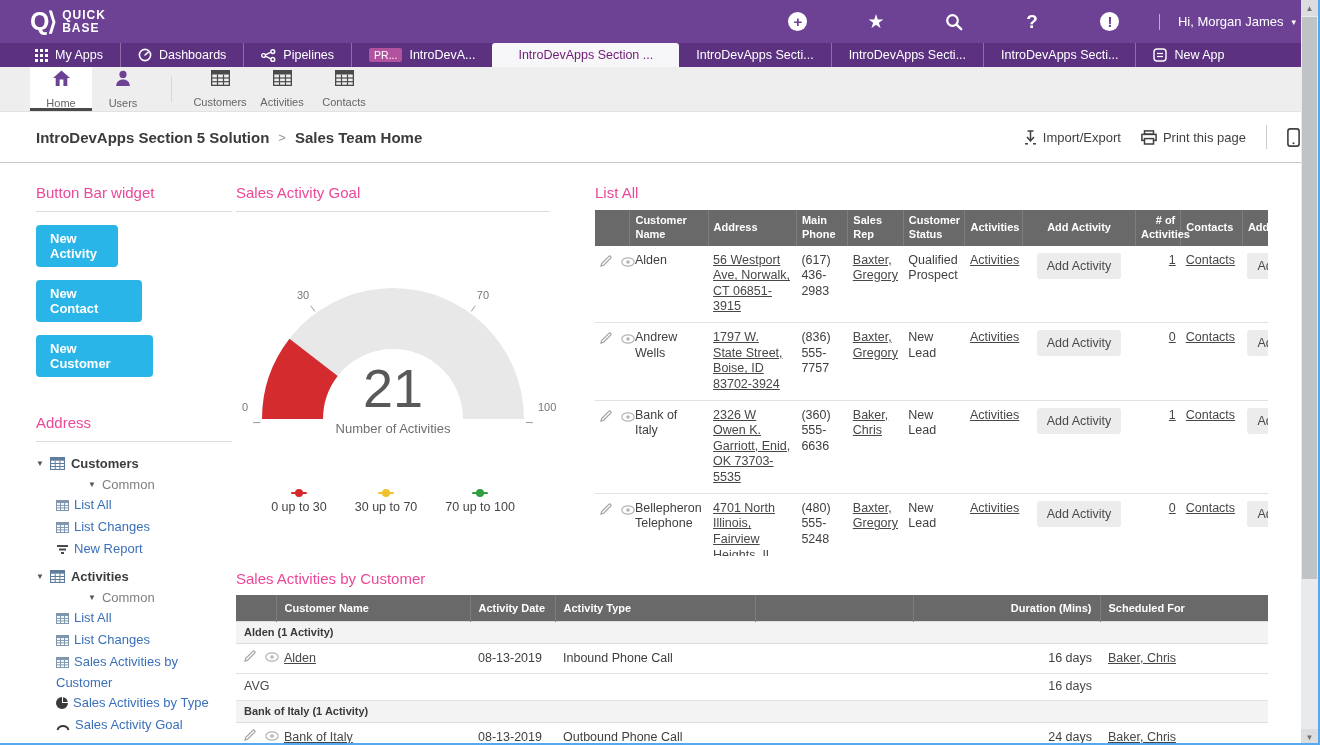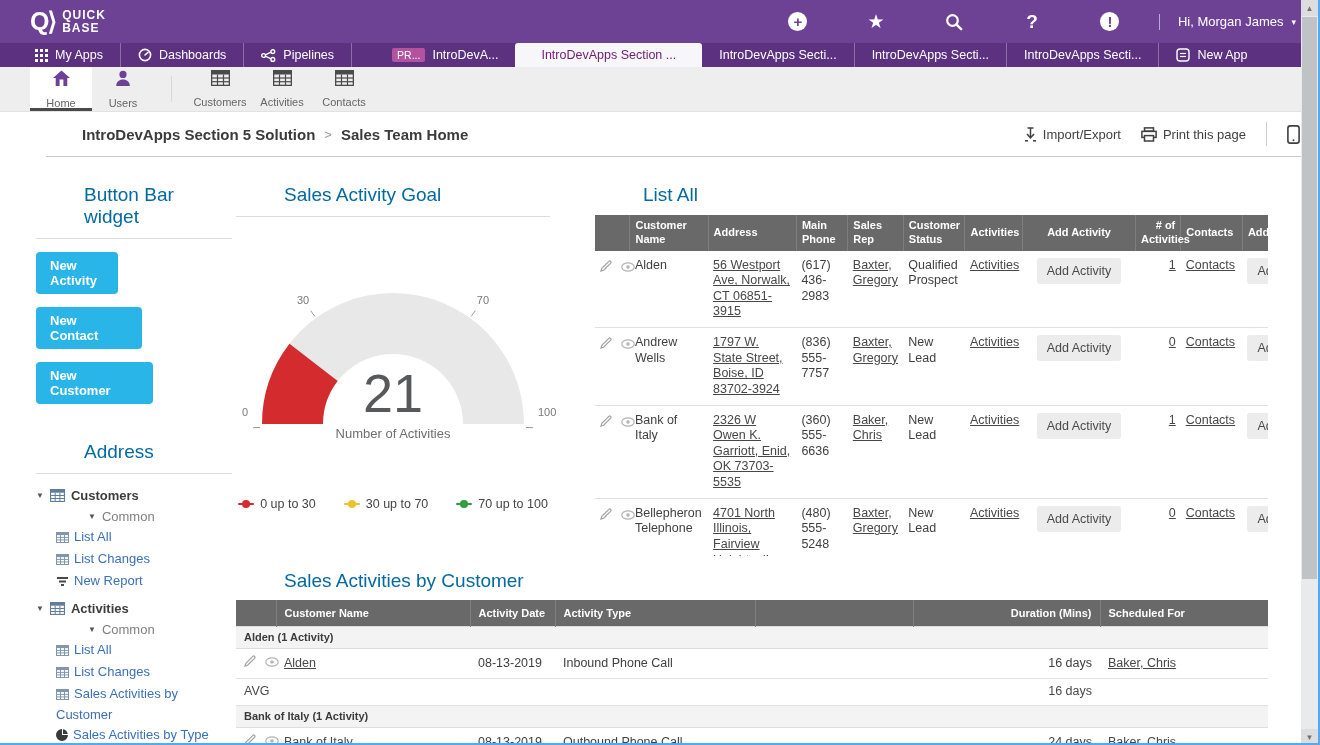--- a/index.html
+++ b/index.html
@@ -27,56 +27,56 @@
   .tb-divider { width:1px; height:16px; background:rgba(255,255,255,.55); margin:0 4px 0 10px; }
   .greeting { color:#fff; font-size:13px; display:flex; align-items:center; gap:8px; margin-left:14px; white-space:nowrap; }
   .caret { font-size:9px; }
   
   .tabbar { height:24px; background:#5b3180; display:flex; align-items:stretch; padding-left:18px; position:relative; z-index:4;}
   .tab { display:flex; align-items:center; gap:7px; padding:0 17px; font-size:12.5px; color:#fff;
     border-left:1px solid rgba(255,255,255,.3); white-space:nowrap; cursor:default; }
   .tab.first { border-left:none; }
   .tab.active { background:#f7f6f8; color:#701a75; border-left:none; border-radius:3px 3px 0 0; padding:4px 26px; }
   .tab.after-active { border-left:none; }
-  .pr-badge { background:#b3539f; color:#fff; font-size:10.5px; padding:1px 5px; border-radius:2px;margin-left:23px; }
+  .pr-badge { background:#b3539f; color:#fff; font-size:10.5px; padding:1px 5px; border-radius:2px; }
   .tab svg { flex:none; }
   
   .navrow { height:45px; background:#efeeef; border-bottom:1px solid #e2e2e2; display:flex; align-items:stretch; padding-left:30px; }
   .navitem { width:62px; display:flex; flex-direction:column; align-items:center; justify-content:center; gap:10px;
     font-size:11px; color:#666; }
   .navitem.active { background:#fff; box-shadow:inset 0 -3px 0 #4a4a4a; }
   .nav-divider { width:1px; background:#d8d8d8; margin:9px 17px; }
   
-  .crumbrow { height:45px; background:#fff; border-bottom:1px solid #c9c9c9; display:flex; align-items:center;
-    padding:0 20px 0 36px;margin-left:46px; }
+  .crumbrow { height:51px; background:#fff; border-bottom:1px solid #c9c9c9; display:flex; align-items:center;
+    padding:0 20px 0 36px; }
   .crumb-app,.crumb-page { font-size:15px; font-weight:bold; color:#3b3b3b; }
   .crumb-sep { color:#999; margin:0 9px; font-size:13px; }
   .crumb-actions { margin-left:auto; display:flex; align-items:center; gap:20px; font-size:13px; color:#3f3f3f; }
   .crumb-action { display:flex; align-items:center; gap:6px; cursor:default; }
   .crumb-vdiv { width:1px; height:24px; background:#ccc; }
   
-  .widget-title { font-size:19px; color:#0369a1;margin-left:48px; }
+  .widget-title { font-size:15px; color:#ec4899; }
   .w-hr { border:none; border-top:1px solid #ddd; margin-top:10px; }
   .sidebar { position:absolute; left:36px; top:184px; width:196px; }
   .cy-btn { display:inline-block; background:#29b5e8; color:#fff; border:none; border-radius:4px;
     font-family:inherit; font-size:13px; font-weight:bold; padding:6px 14px; margin-top:13px; cursor:pointer; }
   .cy-btn-row { display:block; }
   .reports-title { margin-top:37px; }
   .tree { margin-top:12px; font-size:13px; }
   .tree-group { display:flex; align-items:center; gap:6px; font-weight:bold; color:#3c3c3c; margin-top:7px; line-height:19px; }
   .tree-caret { font-size:8px; color:#555; }
   .tree-common { display:flex; align-items:center; gap:6px; color:#808080; margin:2px 0 1px 52px; line-height:19px; }
   .tree-link { margin-left:20px; line-height:19px; margin-top:1px; color:#3a70b9; }
   .tree-link a { color:#3a70b9; text-decoration:none; }
   .tree-link .ticon { display:inline-block; vertical-align:-2px; margin-right:5px; }
   
   .gauge-widget { position:absolute; left:236px; top:184px; width:314px; }
   #gauge-svg { display:block; margin:62px 0 0 -10px; overflow:visible; }
   .gauge-legend { display:flex; justify-content:center; gap:28px; margin-top:58px; font-size:12.5px; color:#454545; }
-  .gl-item { display:flex; align-items:center; gap:6px; white-space:nowrap; }
+  .gl-item { display:flex; align-items:center; gap:6px; white-space:nowrap;flex-direction:column; }
   .lline { width:16px; height:2px; display:inline-flex; align-items:center; justify-content:center; border-radius:1px; }
   .ldot { width:8px; height:8px; border-radius:50%; flex:none; }
   
   .listall { position:absolute; left:595px; top:184px; width:673px; height:372px; overflow:hidden; }
   .bycust { position:absolute; left:236px; top:570px; width:1032px; height:175px; overflow:hidden; }
   table { border-collapse:collapse; table-layout:fixed; font-size:12.5px; }
   .listall table { width:740px; margin-top:9px; }
   .bycust table { width:1032px; margin-top:8px; }
   th { background:#696969; color:#fff; font-size:11px; font-weight:bold; text-align:left;
     padding:4px 5px; vertical-align:middle; border-left:1px solid #7d7d7d; }

